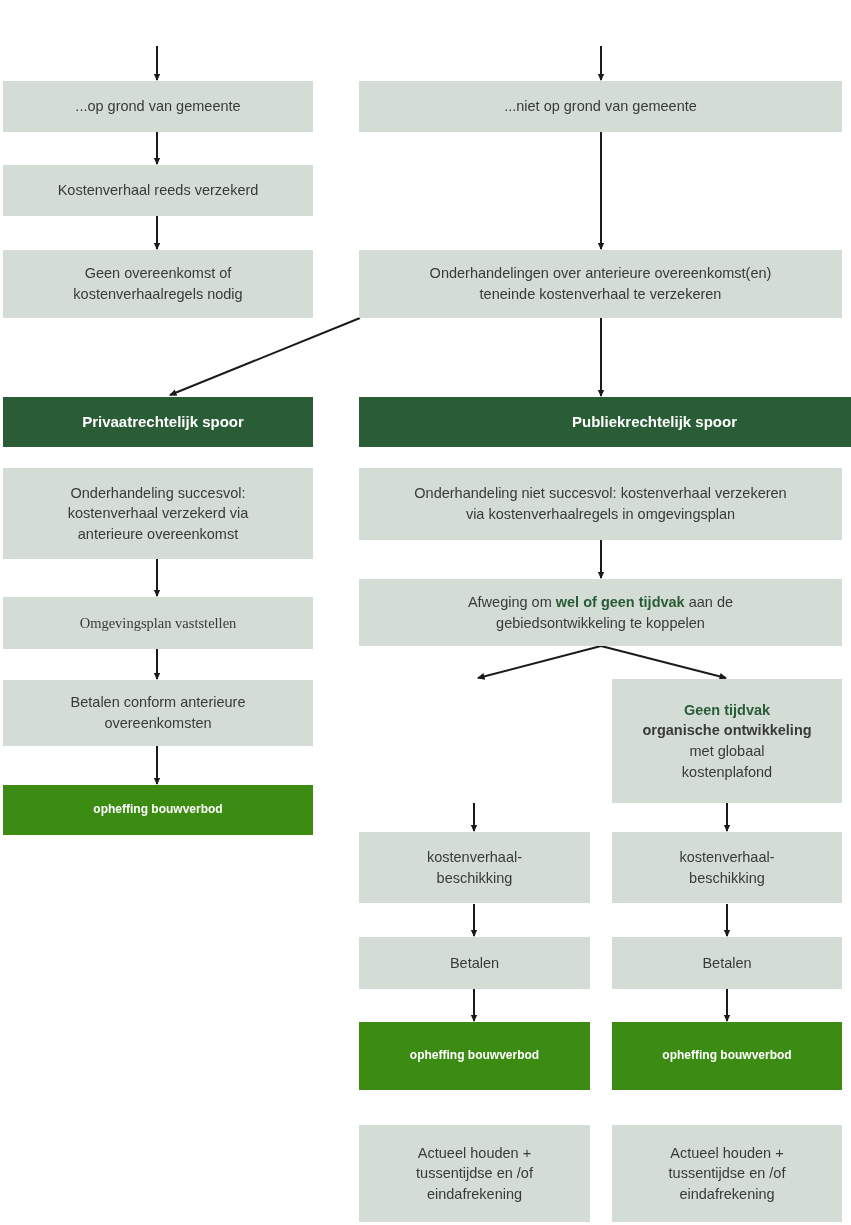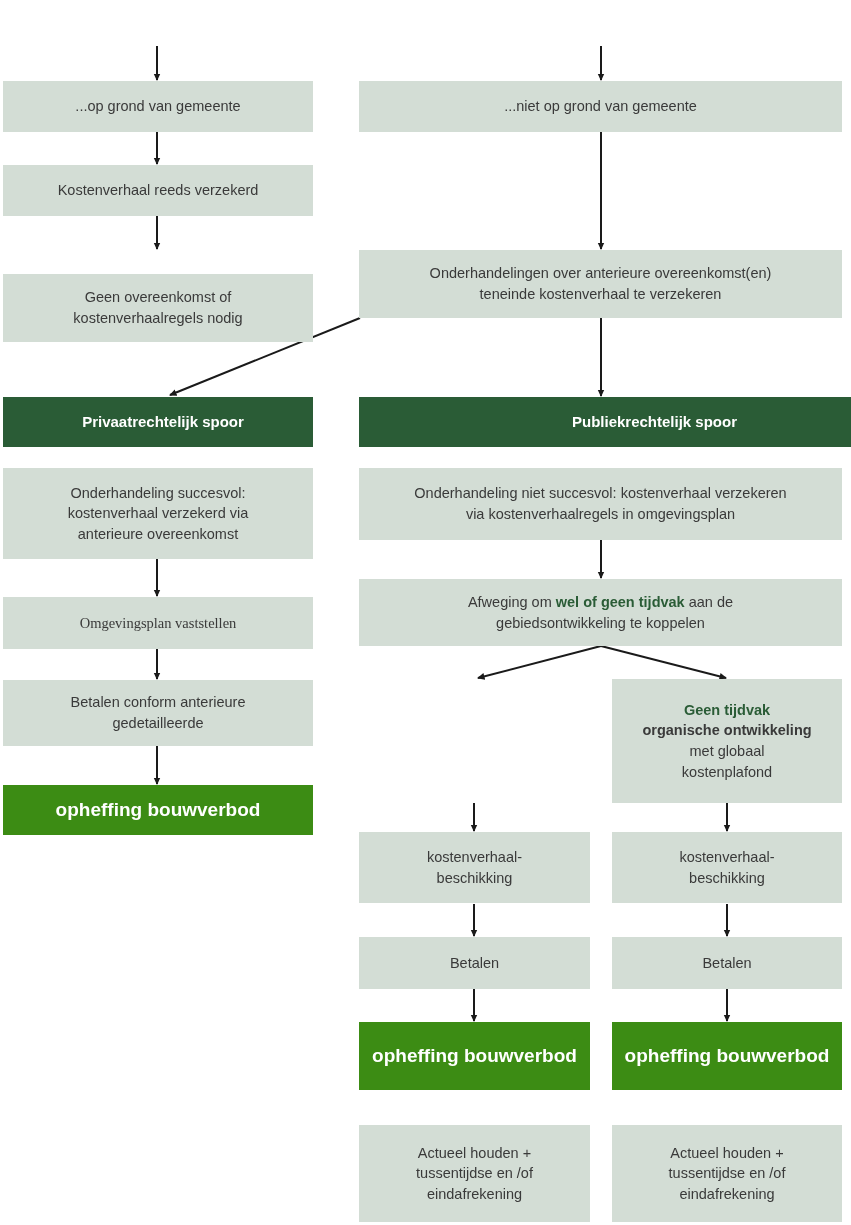--- a/index.html
+++ b/index.html
@@ -40,21 +40,21 @@
     background: #2a5c36;
     color: #ffffff;
     font-weight: bold;
     font-size: 15px;
     padding-left: 20px;
   }
   .bright {
     background: #3c8c14;
     color: #ffffff;
     font-weight: bold;
-    font-size: 19px;
+    font-size: 12px;
   }
   .hl {
     color: #2a5c36;
     font-weight: bold;
   }
   .bd {
     font-weight: bold;
     color: #3a3a3a;
   }
   svg.arrows {
@@ -123,21 +123,21 @@
   </div>
 
   <div class="node light" style="left:359px; top:81px; width:483px; height:51px;">
     <span class="txt">...niet op grond van gemeente</span>
   </div>
 
   <div class="node light" style="left:3px; top:165px; width:310px; height:51px;">
     <span class="txt">Kostenverhaal reeds verzekerd</span>
   </div>
 
-  <div class="node light" style="left:3px; top:250px; width:310px; height:68px;margin-top:24px;">
+  <div class="node light" style="left:3px; top:250px; width:310px; height:68px;">
     <span class="txt">
       <span>Geen overeenkomst of</span><br>
       <span>kostenverhaalregels nodig</span>
     </span>
   </div>
 
   <div class="node light" style="left:359px; top:250px; width:483px; height:68px;">
     <span class="txt">
       <span>Onderhandelingen over anterieure overeenkomst(en)</span><br>
       <span>teneinde kostenverhaal te verzekeren</span>
@@ -174,21 +174,21 @@
   <div class="node light" style="left:359px; top:579px; width:483px; height:67px;">
     <span class="txt">
       <span>Afweging om </span><span class="hl">wel of geen tijdvak</span><span> aan de</span><br>
       <span>gebiedsontwikkeling te koppelen</span>
     </span>
   </div>
 
   <div class="node light" style="left:3px; top:680px; width:310px; height:66px;">
     <span class="txt">
       <span>Betalen conform anterieure</span><br>
-      <span>gedetailleerde</span>
+      <span>overeenkomsten</span>
     </span>
   </div>
 
 
   <div class="node light" style="left:612px; top:679px; width:230px; height:124px;">
     <span class="txt">
       <span class="hl">Geen tijdvak</span><br>
       <span class="bd">organische ontwikkeling</span><br>
       <span>met globaal</span><br>
       <span>kostenplafond</span>

